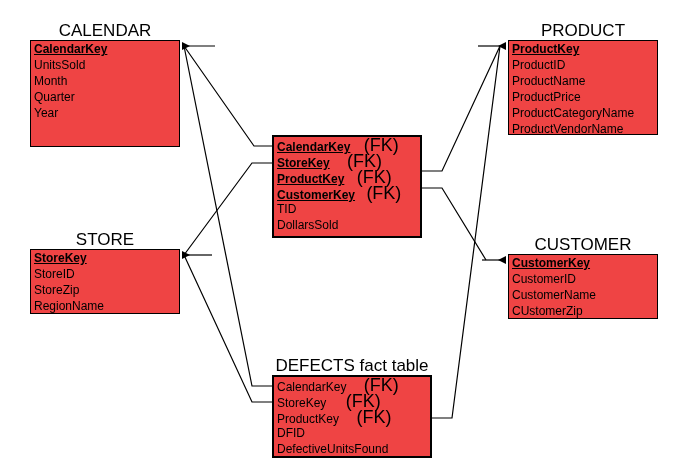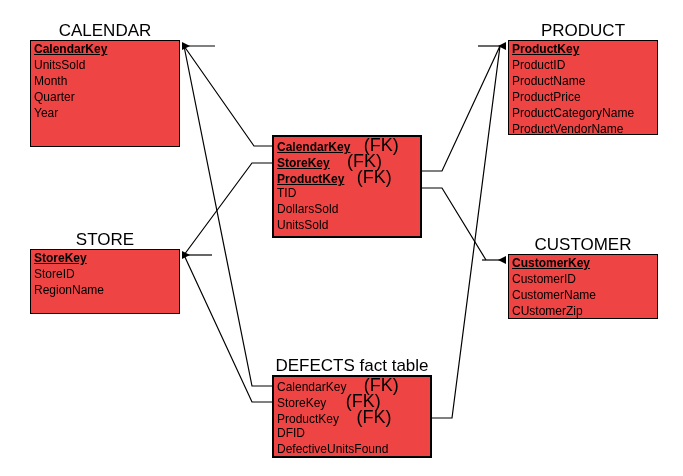--- a/index.html
+++ b/index.html
@@ -128,20 +128,23 @@
   <div class="entity dimension" style="left:30px; top:233px; width:150px;">
     <div class="entity-title" style="top:0px;">STORE</div>
     <div class="entity-box" style="top:16px; width:150px; height:65px;">
       <div class="field key">
         <span class="fname">StoreKey</span>
       </div>
       <div class="field">
         <span class="fname">StoreID</span>
       </div>
       <div class="field">
+        <span class="fname">StoreZip</span>
+      </div>
+      <div class="field">
         <span class="fname">RegionName</span>
       </div>
     </div>
   </div>
 
   <div class="entity dimension" style="left:508px; top:24px; width:150px;">
     <div class="entity-title" style="top:0px;">PRODUCT</div>
     <div class="entity-box" style="top:16px; width:150px; height:95px;">
       <div class="field key">
         <span class="fname">ProductKey</span>
@@ -190,20 +193,24 @@
         <span class="fk" style="margin-left:10px;">(FK)</span>
       </div>
       <div class="field key">
         <span class="fname">StoreKey</span>
         <span class="fk" style="margin-left:14px;">(FK)</span>
       </div>
       <div class="field key">
         <span class="fname">ProductKey</span>
         <span class="fk" style="margin-left:9px;">(FK)</span>
       </div>
+      <div class="field key">
+        <span class="fname">CustomerKey</span>
+        <span class="fk" style="margin-left:8px;">(FK)</span>
+      </div>
       <div class="field">
         <span class="fname">TID</span>
       </div>
       <div class="field">
         <span class="fname">DollarsSold</span>
       </div>
       <div class="field">
         <span class="fname">UnitsSold</span>
       </div>
     </div>

